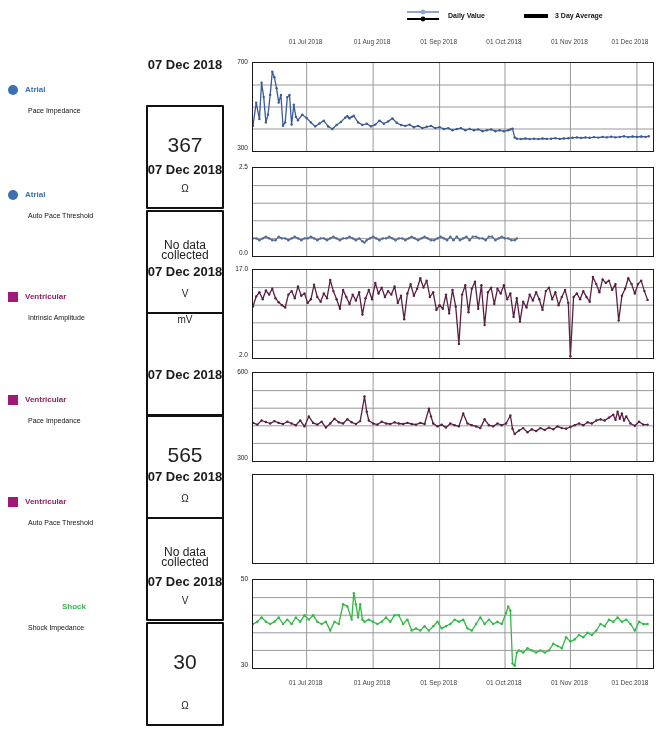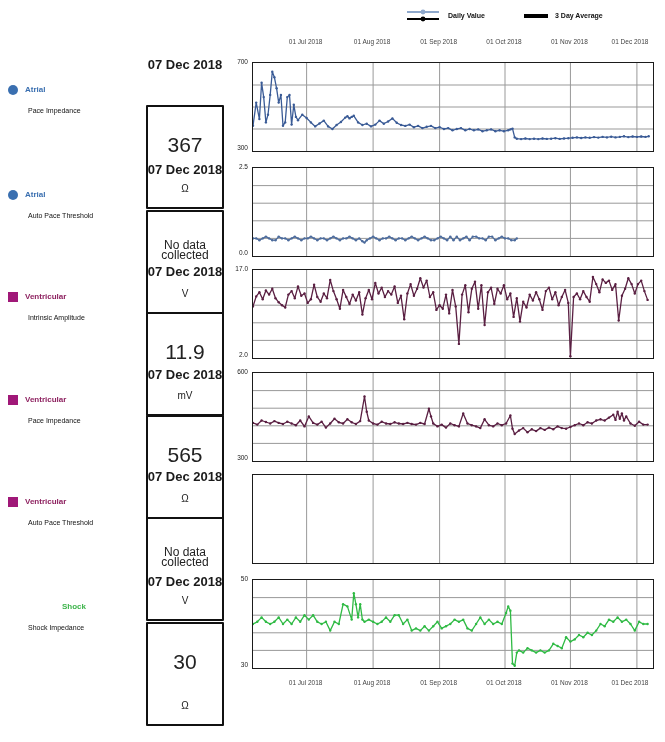--- a/index.html
+++ b/index.html
@@ -302,21 +302,20 @@
             <circle cx="263.8" cy="70.4" r="1.2" fill="#4c6b9c"></circle>
           </svg>
         </div>
       </div>
       <div class="row" style="top: 264px;">
         <div class="marker square" style="background: rgb(160, 24, 120);"></div>
         <div class="area-label" style="color: rgb(142, 34, 96); left: 25px;">Ventricular</div>
         <div class="measure-label">Intrinsic Amplitude</div>
         <div class="date-label">07 Dec 2018</div>
         <div class="value-box">
-          <div class="value-main">11.9</div>
           <div class="value-unit">mV</div>
         </div>
         <div class="ylab top">17.0</div>
         <div class="ylab bot">2.0</div>
         <div class="chart">
           <svg width="400" height="88" viewBox="0 0 400 88">
             <line x1="0" y1="17.6" x2="400" y2="17.6" stroke="#999999" stroke-width="1"></line>
             <line x1="0" y1="35.2" x2="400" y2="35.2" stroke="#999999" stroke-width="1"></line>
             <line x1="0" y1="52.8" x2="400" y2="52.8" stroke="#999999" stroke-width="1"></line>
             <line x1="0" y1="70.4" x2="400" y2="70.4" stroke="#999999" stroke-width="1"></line>

